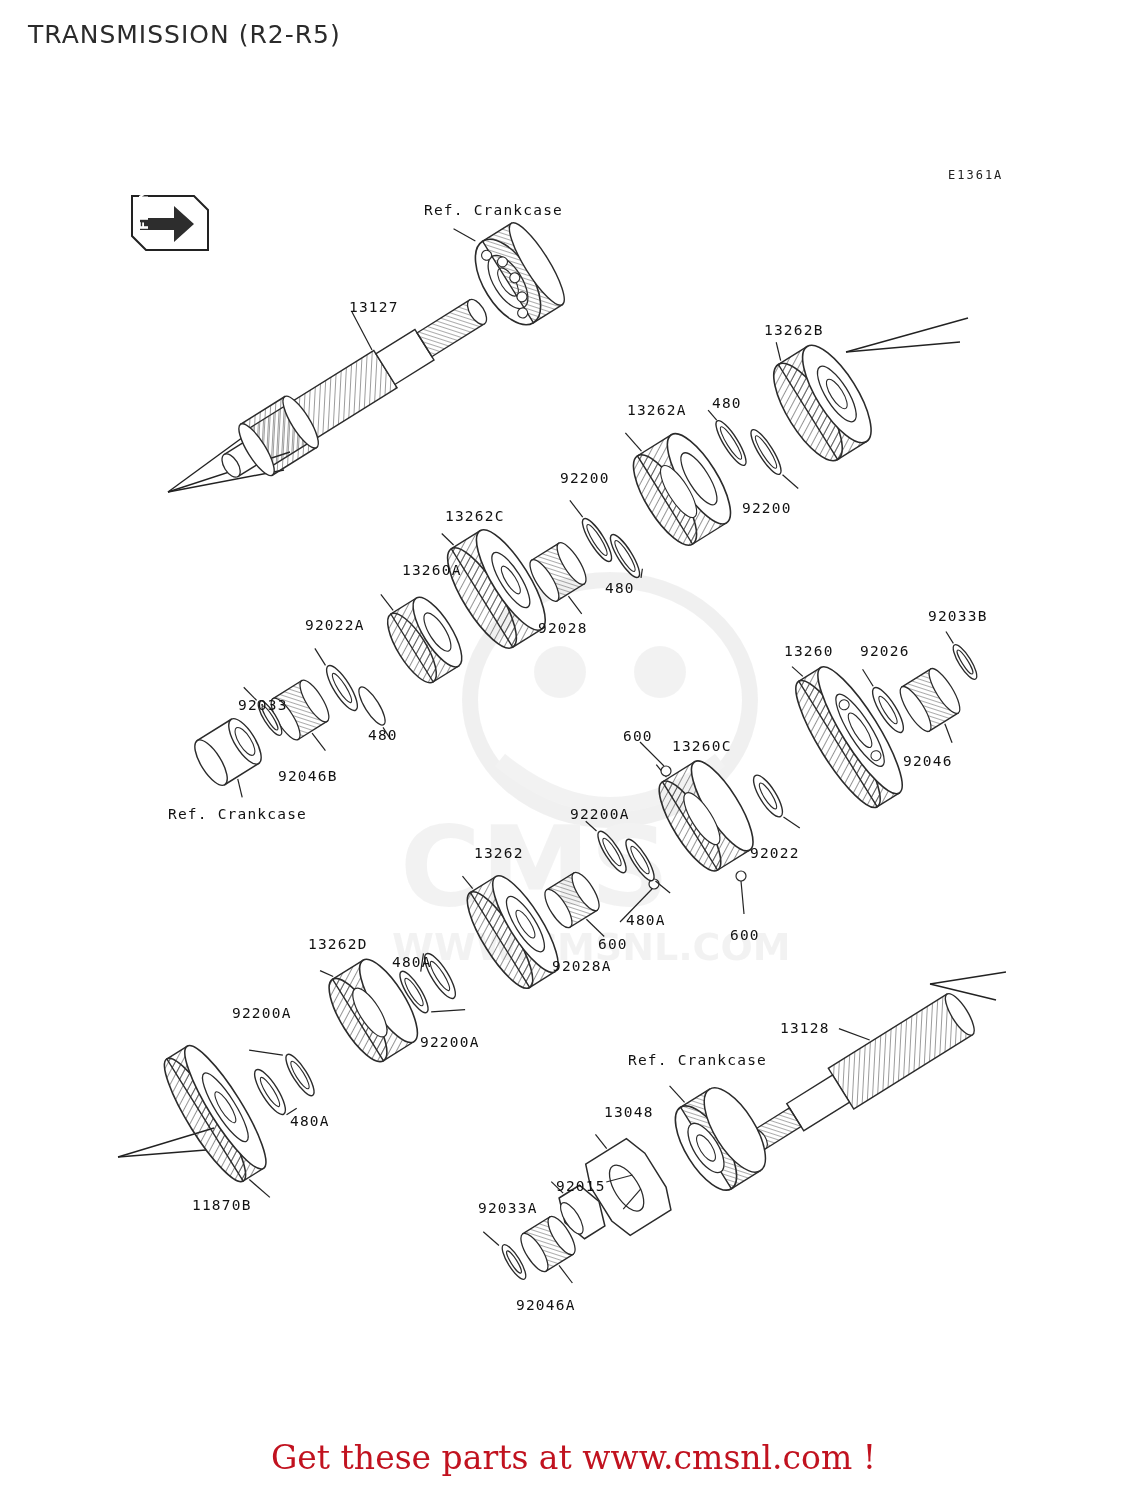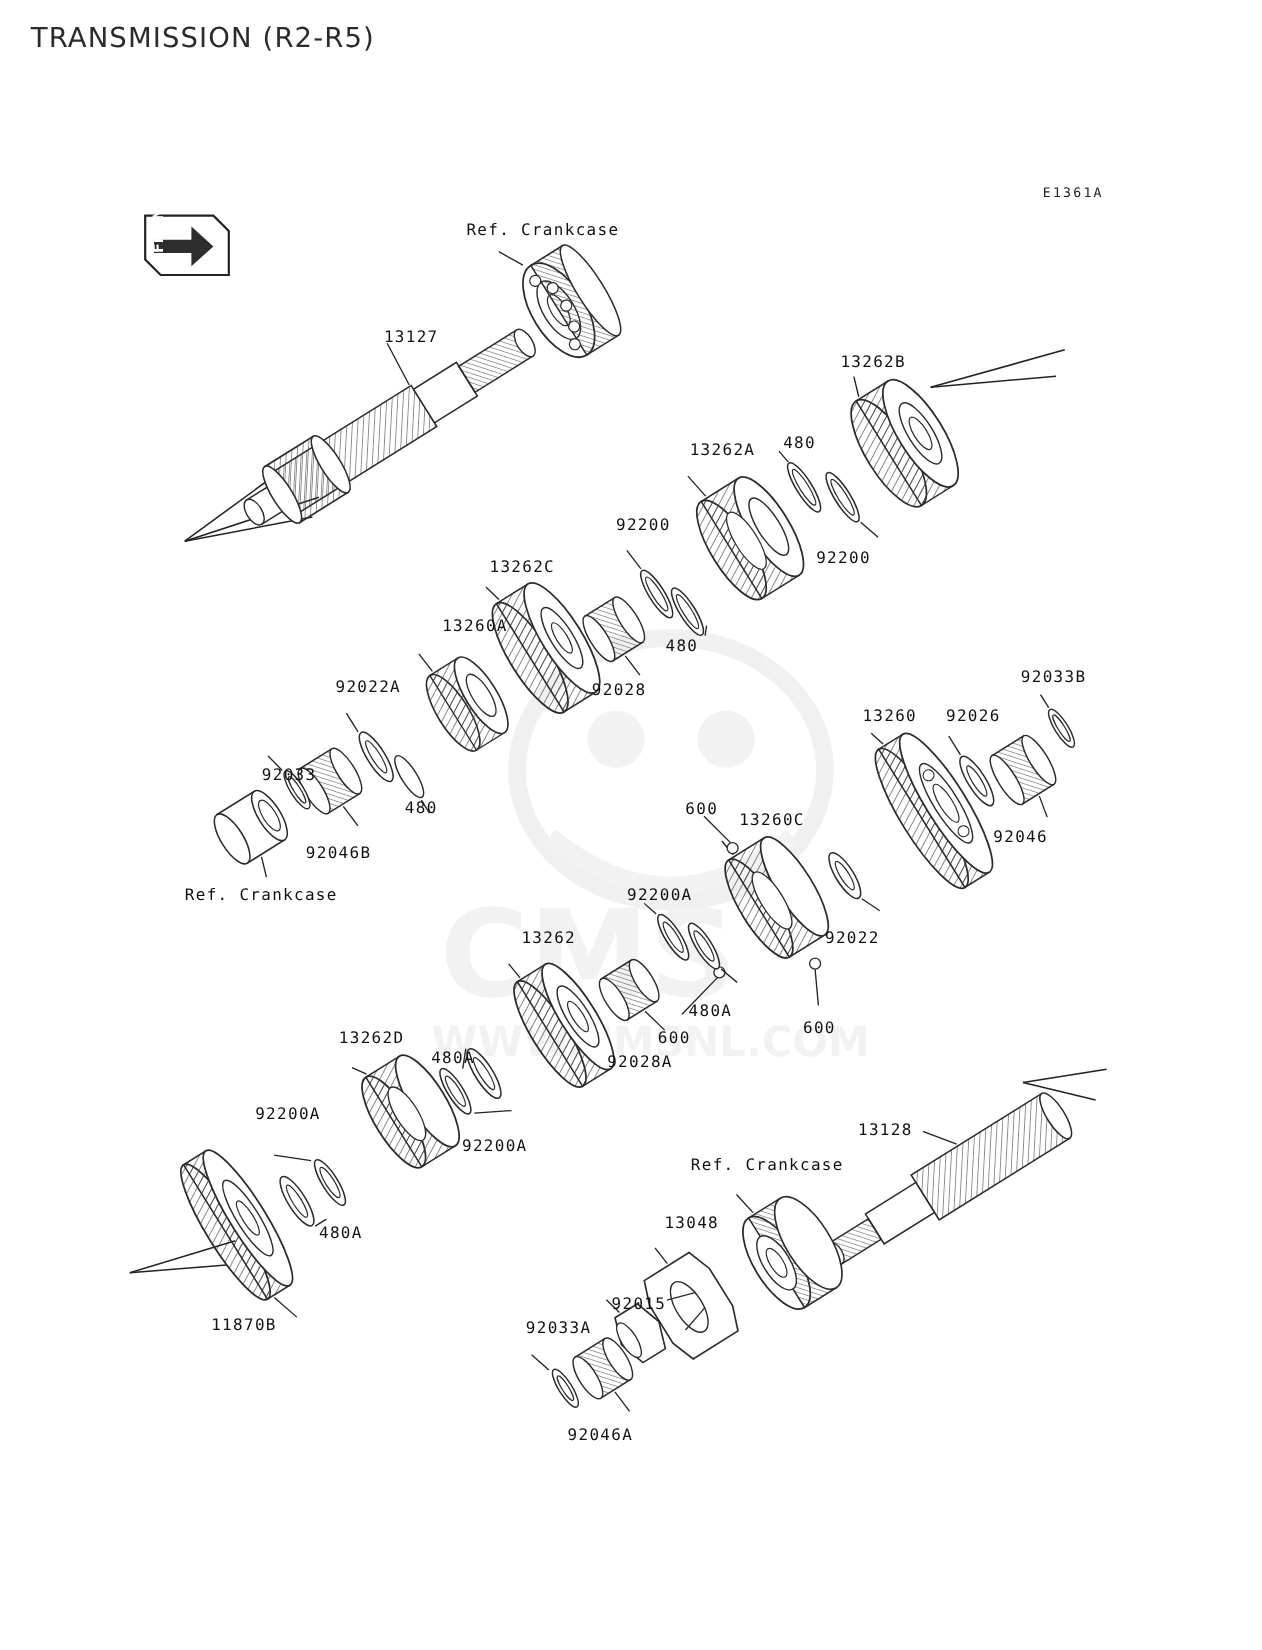--- a/index.html
+++ b/index.html
@@ -471,13 +471,14 @@
     <div class="label" style="left:420px; top:1034px;">92200A</div>
     <div class="label" style="left:780px; top:1020px;">13128</div>
     <div class="label" style="left:290px; top:1113px;">480A</div>
     <div class="label" style="left:604px; top:1104px;">13048</div>
     <div class="label" style="left:556px; top:1178px;text-align:right;">92015</div>
     <div class="label" style="left:192px; top:1197px;">11870B</div>
     <div class="label" style="left:478px; top:1200px;">92033A</div>
     <div class="label" style="left:516px; top:1297px;">92046A</div>
   </div>
 
+  <div id="footer">Get these parts at www.cmsnl.com !</div>
 </div>
 
 </body></html>

